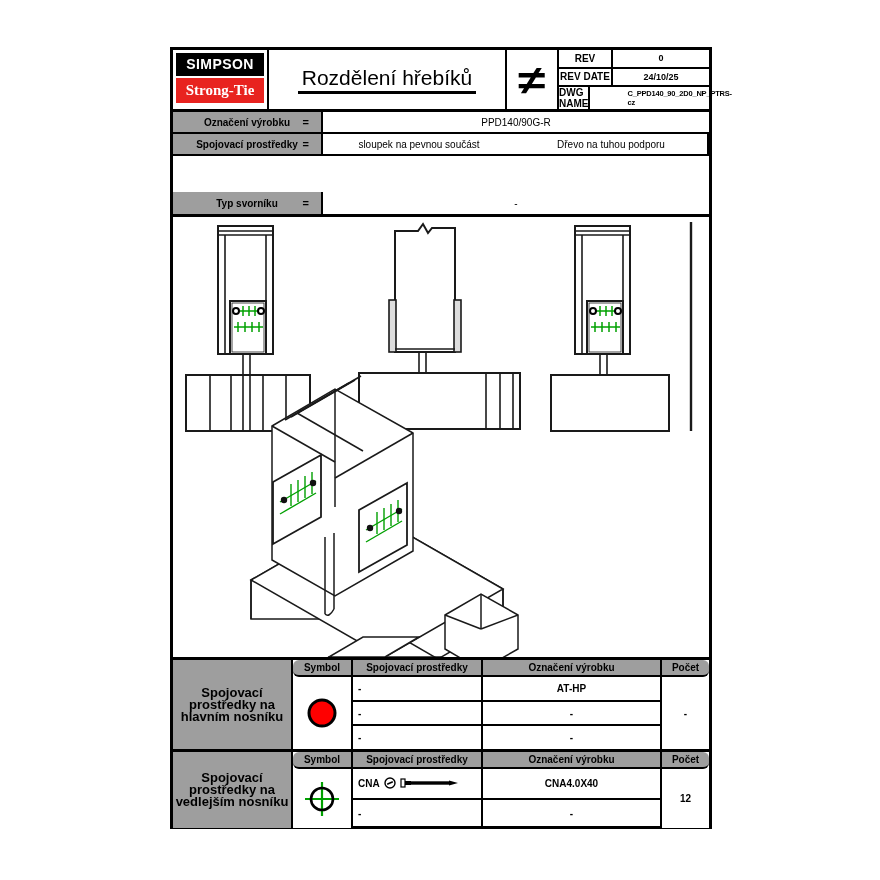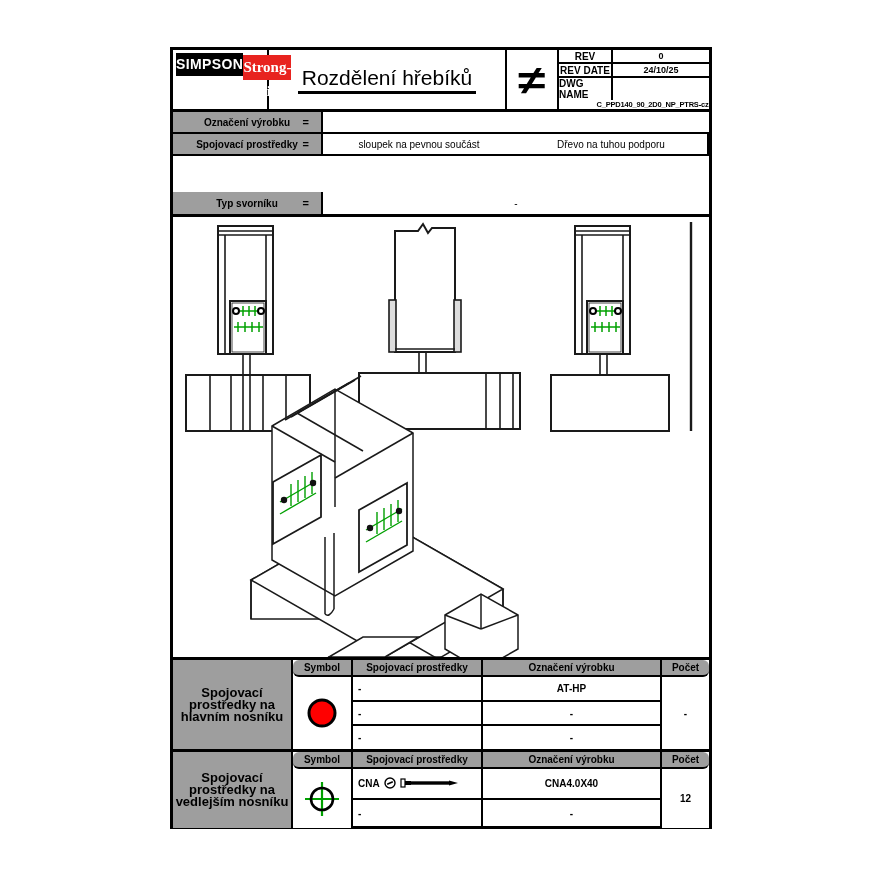--- a/index.html
+++ b/index.html
@@ -28,21 +28,21 @@
     display: flex;
     height: 62px;
     border-bottom: 3px solid #000;
     box-sizing: border-box;
   }
   .logo-cell {
     width: 96px;
     border-right: 2px solid #000;
     box-sizing: border-box;
     display: flex;
-    flex-direction: row;
+    flex-direction: column;
     padding: 3px;
   }
   .logo-simpson {
     background: #000;
     color: #fff;
     font-weight: bold;
     font-size: 14px;
     text-align: center;
     letter-spacing: 0.4px;
     line-height: 22px;
@@ -93,21 +93,21 @@
     display: flex;
     flex-direction: column;
     box-sizing: border-box;
   }
   .rev-row {
     display: flex;
     flex: 1;
     border-bottom: 2px solid #000;
     box-sizing: border-box;
   }
-  .rev-row:last-child { border-bottom: none; flex-direction: column; }
+  .rev-row:last-child { border-bottom: none; }
   .rev-lbl {
     width: 54px;
     border-right: 2px solid #000;
     box-sizing: border-box;
     font-size: 10px;
     font-weight: bold;
     display: flex;
     align-items: center;
     justify-content: center;
   }
@@ -298,20 +298,21 @@
     </div>
   </div>
 
   <div class="inforows">
 
     <div class="inforow">
       <div class="info-lbl">
         <span>Označení výrobku</span>
         <span class="info-eq">=</span>
       </div>
+      <div class="info-val">PPD140/90G-R</div>
     </div>
 
     <div class="inforow">
       <div class="info-lbl">
         <span>Spojovací prostředky</span>
         <span class="info-eq">=</span>
       </div>
       <div class="info-val">sloupek na pevnou součást</div>
       <div class="info-val split">Dřevo na tuhou podporu</div>
     </div>

